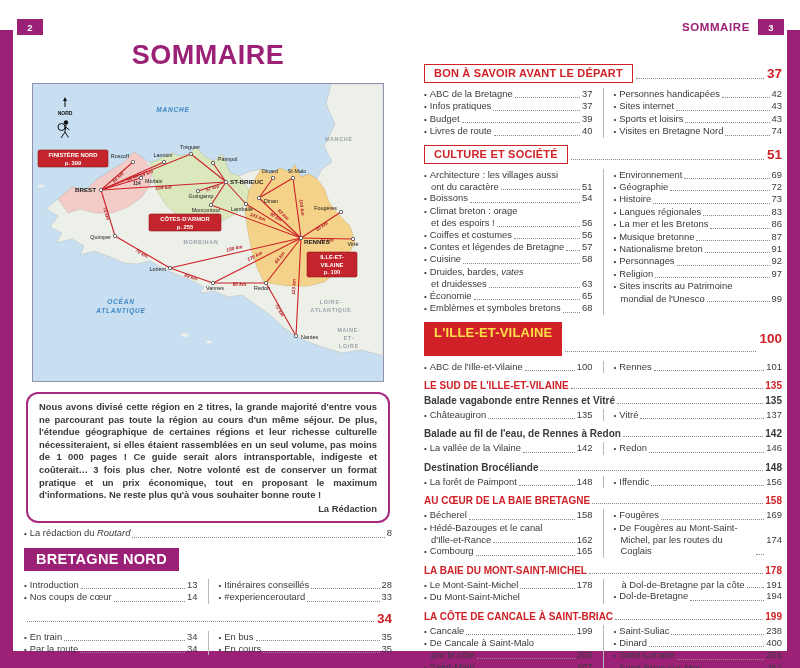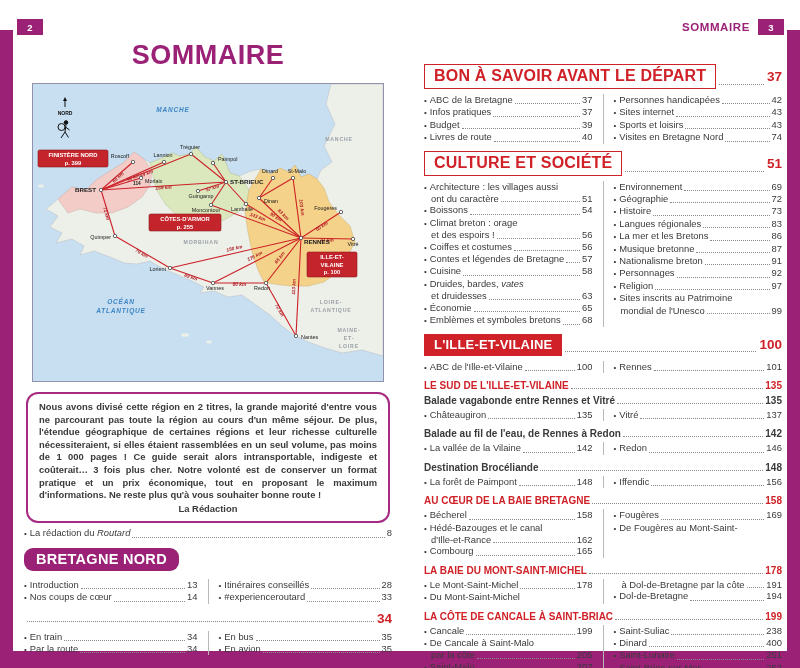--- a/index.html
+++ b/index.html
@@ -18,41 +18,41 @@
   .pagecol{position:absolute;top:14px;}
   #colL{left:24px;width:368px;}
   #colR{left:424px;width:358px;top:58px;}
   .ptitle{text-align:center;color:#9a2176;font-size:27px;font-weight:bold;
           letter-spacing:.5px;margin:26px 0 12px 0;}
   
   #mapwrap{width:350px;height:297px;margin:0 auto 10px auto;border:1px solid #9193ad;}
   
   .introbox{border:2px solid #a62a80;border-radius:12px;padding:7px 11px 6px 11px;
             margin:6px 2px 4px 2px;font-size:9.4px;line-height:12.6px;text-align:justify;font-weight:bold;}
-  .introsign{text-align:center;margin-top:1px;}
+  .introsign{text-align:right;margin-top:1px;}
   
   .trow{display:flex;align-items:baseline;font-size:9.4px;line-height:11.4px;}
   .trow .bullet{font-size:8px;margin-right:3px;}
   .trow .lead{flex:1;border-bottom:1.4px dotted #8a8a8a;margin:0 2px;align-self:flex-end;
               margin-bottom:2px;min-width:8px;}
   .trow .pg{white-space:nowrap;}
   .wrap2{padding-left:7px;}
   .cols{display:flex;margin:3px 0 7px 0;}
   .cols .c{flex:1;}
   .cols .c.right{border-left:1px solid #b9b9b9;padding-left:10px;margin-left:10px;}
   .rowfull{margin:4px 0 8px 0;}
   
   .sec{display:flex;align-items:center;margin:6px 0 5px 0;}
   .banner-m{margin:8px 0 8px 0;}
   .banner-m .bx{display:inline-block;background:#9a2176;color:#fff;font-weight:bold;
-                font-size:14.5px;padding:3px 12px 4px 12px;letter-spacing:.3px;border-radius:9px;}
-  .bx-red{display:inline-block;background:#cf2127;color:#ffffff;font-weight:bold;
-          font-size:13px;padding:3px 10px 4px 10px;letter-spacing:.2px;}
+                font-size:14.5px;padding:3px 12px 4px 12px;letter-spacing:.3px;}
+  .bx-red{display:inline-block;background:#cf2127;color:#fde047;font-weight:bold;
+          font-size:13px;padding:3px 10px 16px 10px;letter-spacing:.2px;}
   .obox{display:inline-block;border:1.5px solid #cf2127;color:#cf2127;font-weight:bold;
-        font-size:16px;padding:2px 9px 3px 9px;letter-spacing:.2px;}
+        font-size:11px;padding:2px 9px 3px 9px;letter-spacing:.2px;}
   .sec .lead{flex:1;border-bottom:1.4px dotted #8a8a8a;margin:0 3px;align-self:flex-end;
              margin-bottom:4px;}
   .sec .pgbig{color:#cf2127;font-weight:bold;font-size:13.5px;}
   .sub{display:flex;align-items:baseline;margin:4px 0 3px 0;font-weight:bold;font-size:10px;}
   .sub .lead{flex:1;border-bottom:1.4px dotted #8a8a8a;margin:0 2px;align-self:flex-end;margin-bottom:2px;}
   .sub.red, .sub.red .pg{color:#cf2127;}
   .sub .pg{font-size:10px;}
 </style>
 </head>
 <body>
@@ -260,21 +260,21 @@
           </div>
           <div class="c right">
             <div class="trow">
               <span class="bullet">•</span>
               <span class="t">En bus</span>
               <span class="lead"></span>
               <span class="pg">35</span>
             </div>
             <div class="trow">
               <span class="bullet">•</span>
-              <span class="t">En avion</span>
+              <span class="t">En cours</span>
               <span class="lead"></span>
               <span class="pg">35</span>
             </div>
           </div>
         </div>
       </div>
   </div>
 
   <div id="colR" class="pagecol">
     <div id="tocR">
@@ -604,20 +604,25 @@
             <div class="trow">
               <span class="bullet">•</span>
               <span class="t">Fougères</span>
               <span class="lead"></span>
               <span class="pg">169</span>
             </div>
             <div class="trow">
               <span class="bullet">•</span>
               <span class="t">De Fougères au Mont-Saint-</span>
             </div>
+            <div class="trow wrap2">
+              <span class="t">Michel, par les routes du Coglais</span>
+              <span class="lead"></span>
+              <span class="pg">174</span>
+            </div>
           </div>
         </div>
         <div class="sub red">
           <span class="sub-t">LA BAIE DU MONT-SAINT-MICHEL</span>
           <span class="lead"></span>
           <span class="pg">178</span>
         </div>
         <div class="cols">
           <div class="c left">
             <div class="trow">

